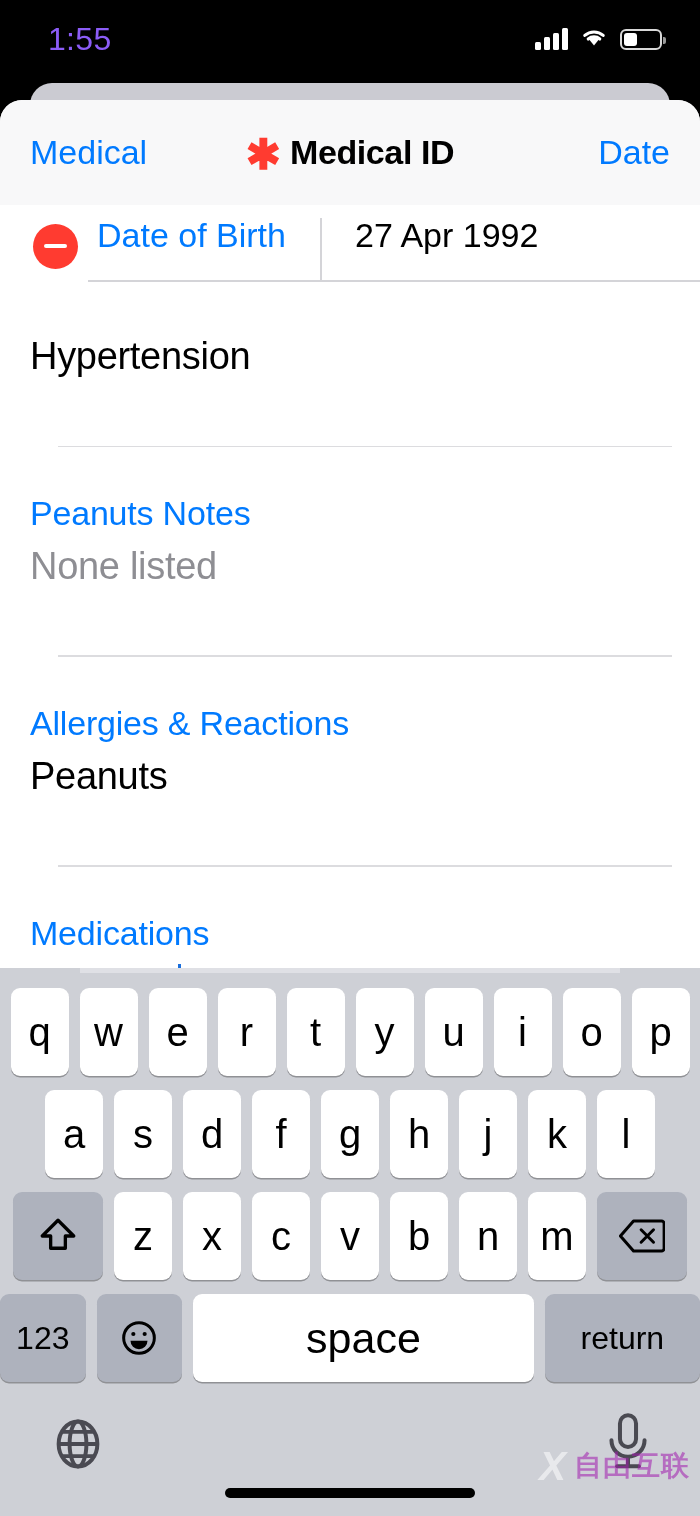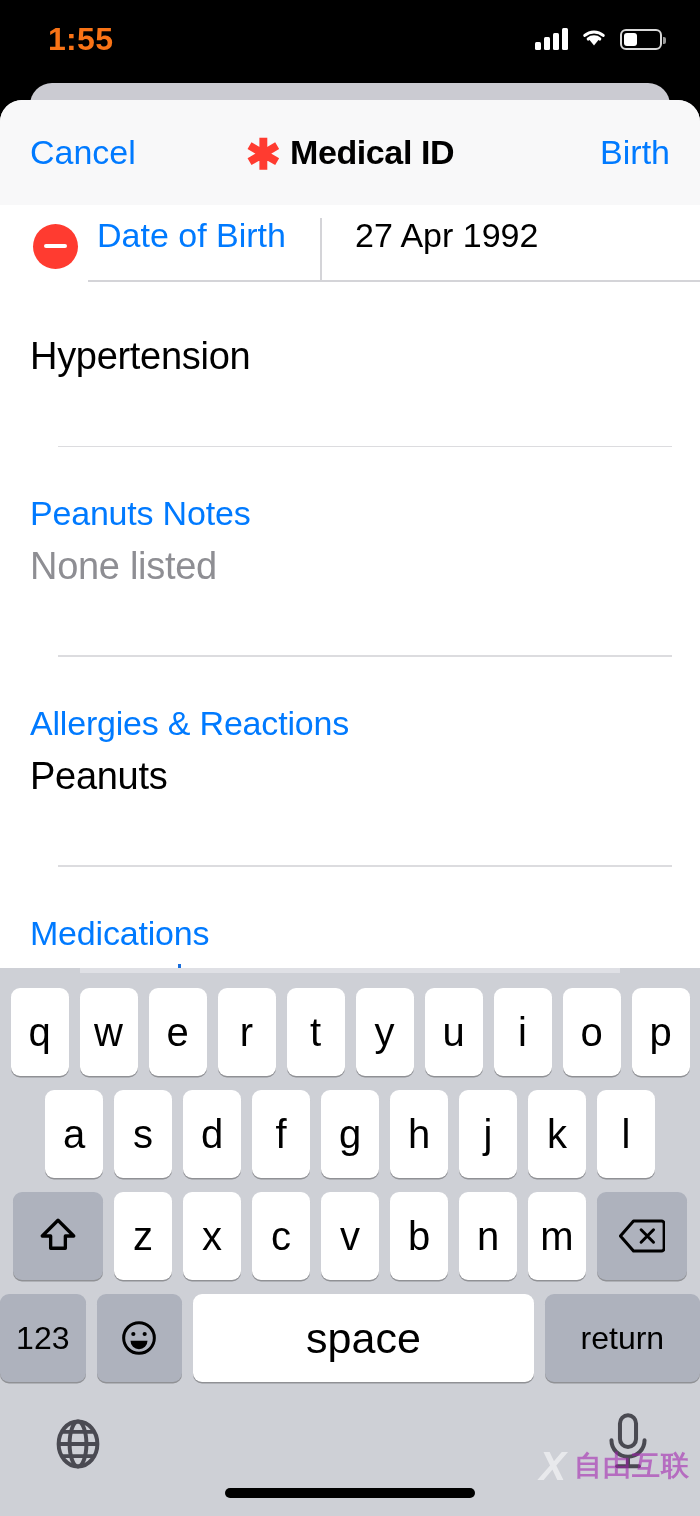--- a/index.html
+++ b/index.html
@@ -19,21 +19,21 @@
   
   #status-bar {
     position: absolute; top: 0; left: 0;
     width: 700px; height: 78px;
     background: #000;
     display: flex; align-items: center;
     justify-content: space-between;
     padding: 0 38px 0 48px;
   }
   #status-time {
-    color: #f97316; font-size: 32px; font-weight: bold;
+    color: #8b5cf6; font-size: 32px; font-weight: normal;
     letter-spacing: 0.3px;
     text-align: right;
   }
   #status-right { display: flex; align-items: center; gap: 11px; }
   .sig-bars { display: flex; align-items: flex-end; gap: 3px; height: 22px; }
   .sig-bars i { display:block; width: 6px; background: #fff; border-radius: 1.5px; }
   .sig-bars i:nth-child(1){ height: 8px; }
   .sig-bars i:nth-child(2){ height: 13px; }
   .sig-bars i:nth-child(3){ height: 17px; }
   .sig-bars i:nth-child(4){ height: 22px; }
@@ -299,26 +299,26 @@
         <div class="field-label">Medications</div>
         <div class="field-value">
           <span>Lisinopril</span>
           <span class="caret"></span>
         </div>
       </div>
 
     </div>
 
     <div id="nav-bar">
-      <button id="nav-cancel">Cancel</button>
+      <button id="nav-cancel">Medical</button>
       <div id="nav-title-wrap">
         <span id="nav-asterisk">✱</span>
         <span id="nav-title">Medical ID</span>
       </div>
-      <button id="nav-done">Birth</button>
+      <button id="nav-done">Date</button>
     </div>
 
   </div>
 
   <div id="keyboard">
     <div id="kb-topstrip"></div>
 
     <div class="kb-row" id="kb-row1">
       <div class="key">q</div>
       <div class="key">w</div>

